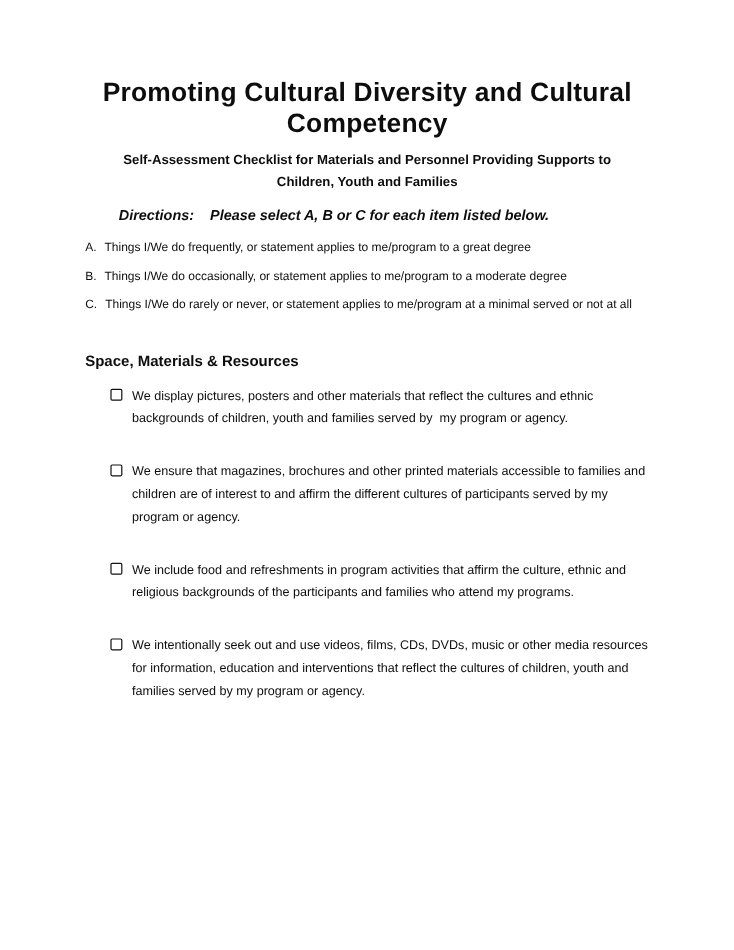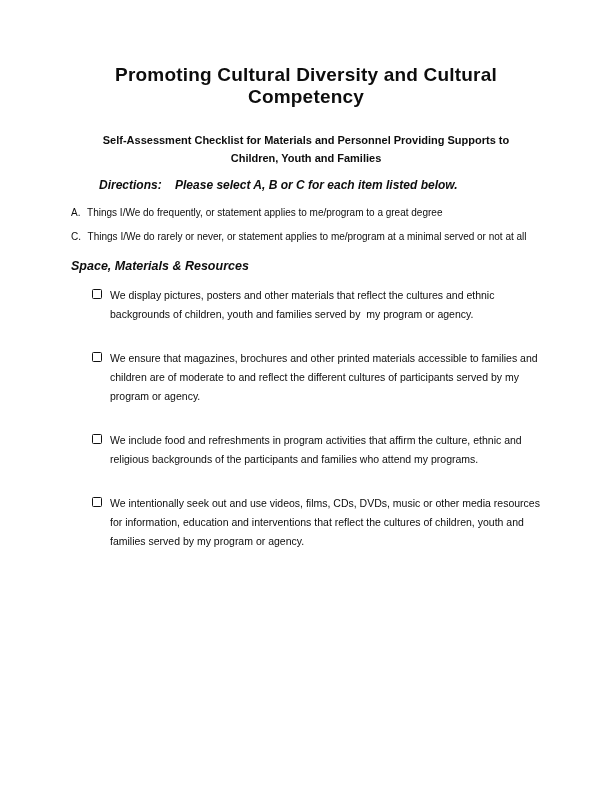--- a/index.html
+++ b/index.html
@@ -12,24 +12,24 @@
     overflow: hidden;
   }
   .page {
     width: 612px;
     height: 792px;
     background: #ffffff;
     padding: 64px 71px 0 71px;
   }
   .title {
     text-align: center;
-    font-size: 19px;
+    font-size: 22px;
     font-weight: bold;
     letter-spacing: 0.2px;
-    margin-bottom: 23px;
+    margin-bottom: 9px;
   }
   .subtitle {
     text-align: center;
     font-size: 11px;
     font-weight: bold;
     line-height: 18px;
     margin-bottom: 11px;
   }
   .directions {
     font-size: 12px;
@@ -42,22 +42,21 @@
   .option-row {
     font-size: 10px;
     line-height: 12px;
     margin-bottom: 12px;
     white-space: nowrap;
   }
   .option-row .opt-letter { margin-right: 4px; }
   .section-heading {
     font-size: 12.5px;
     font-weight: bold;
-    font-style: italic;
-    margin-top: 16px;
+    margin-top: 33px;
     margin-bottom: 13px;
   }
   .checklist-item {
     display: flex;
     align-items: flex-start;
     padding-left: 21px;
     margin-bottom: 25px;
   }
   .checkbox {
     flex: 0 0 auto;
@@ -92,35 +91,39 @@
     <span class="dir-label">Directions:</span>
     <span>Please select A, B or C for each item listed below.</span>
   </div>
 
   <div>
     <div class="option-row">
       <span class="opt-letter">A.</span>
       <span>Things I/We do frequently, or statement applies to me/program to a great degree</span>
     </div>
     <div class="option-row">
+      <span class="opt-letter">B.</span>
+      <span>Things I/We do occasionally, or statement applies to me/program to a moderate degree</span>
+    </div>
+    <div class="option-row">
       <span class="opt-letter">C.</span>
       <span>Things I/We do rarely or never, or statement applies to me/program at a minimal served or not at all</span>
     </div>
   </div>
 
   <div class="section-heading">Space, Materials &amp; Resources</div>
 
   <div>
     <div class="checklist-item">
       <span class="checkbox"></span>
       <span class="item-text">We display pictures, posters and other materials that reflect the cultures and ethnic backgrounds of children, youth and families served by  my program or agency.</span>
     </div>
     <div class="checklist-item">
       <span class="checkbox"></span>
-      <span class="item-text">We ensure that magazines, brochures and other printed materials accessible to families and children are of moderate to and reflect the different cultures of participants served by my program or agency.</span>
+      <span class="item-text">We ensure that magazines, brochures and other printed materials accessible to families and children are of interest to and affirm the different cultures of participants served by my program or agency.</span>
     </div>
     <div class="checklist-item">
       <span class="checkbox"></span>
       <span class="item-text">We include food and refreshments in program activities that affirm the culture, ethnic and religious backgrounds of the participants and families who attend my programs.</span>
     </div>
     <div class="checklist-item">
       <span class="checkbox"></span>
       <span class="item-text">We intentionally seek out and use videos, films, CDs, DVDs, music or other media resources for information, education and interventions that reflect the cultures of children, youth and families served by my program or agency.</span>
     </div>
   </div>

